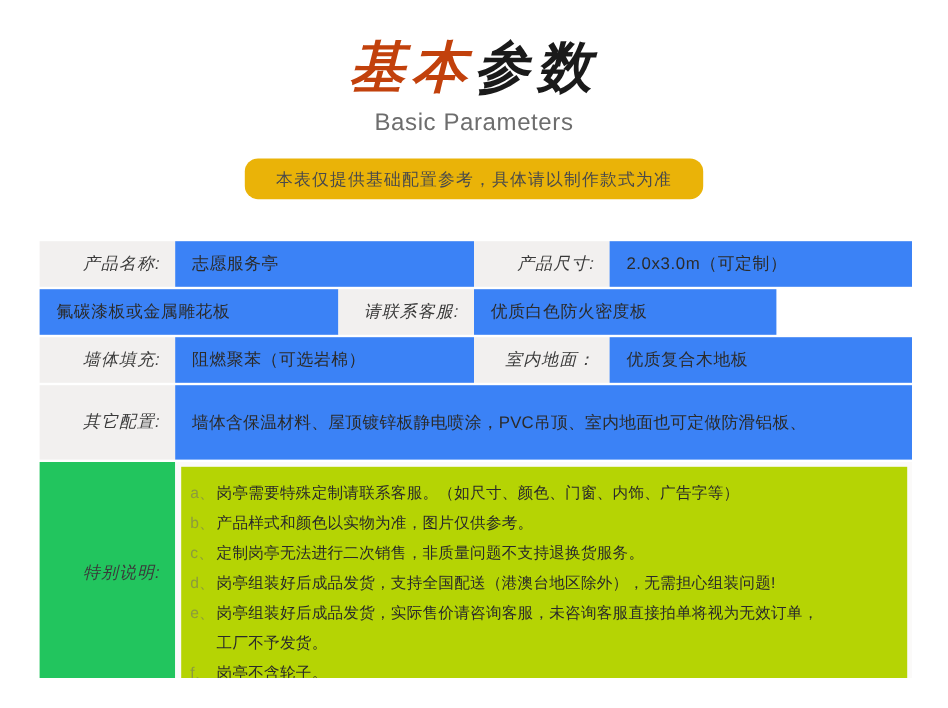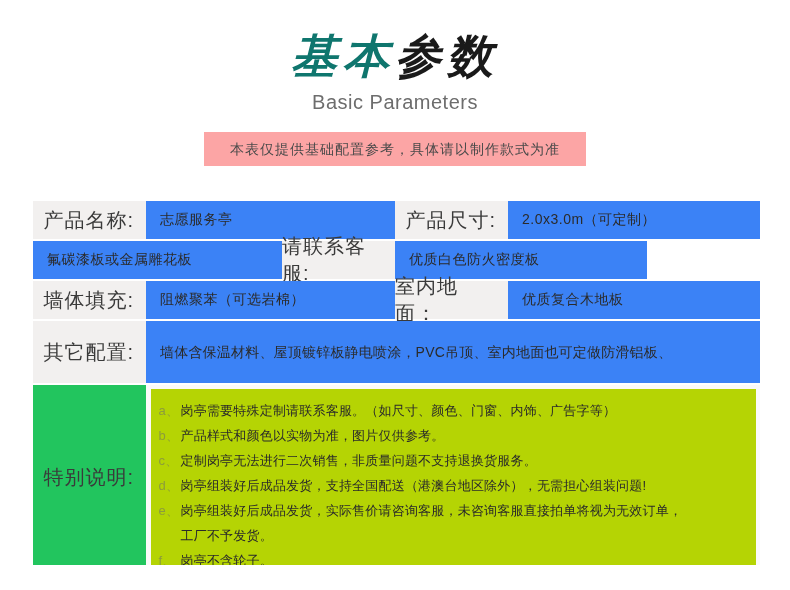--- a/index.html
+++ b/index.html
@@ -24,75 +24,77 @@
   .title-cn {
     font-family: "Liberation Serif", "DejaVu Serif", serif;
     font-size: 46px;
     line-height: 58px;
     font-weight: 700;
     font-style: italic;
     letter-spacing: 6px;
     white-space: nowrap;
   }
   .title-cn .seg-red {
-    color: #0f766e;
+    color: #c2410c;
   }
   .title-cn .seg-dark {
     color: #1a1a1a;
   }
   .title-en {
     margin-top: 4px;
     font-size: 20px;
     line-height: 24px;
     color: #6d6d6d;
     letter-spacing: 0.5px;
     font-weight: 300;
   }
 
   
   .banner-wrap {
     margin-top: 18px;
     display: flex;
     justify-content: center;
   }
   .banner {
-    background: #fca5a5;
+    background: #eab308;
     color: #4a4a4a;
     font-size: 14px;
     line-height: 26px;
     padding: 4px 26px;
     letter-spacing: 1px;
     white-space: nowrap;
+    border-radius: 11px;
   }
 
   
   .table-wrap {
     position: absolute;
     left: 33px;
     top: 201px;
     width: 727px;
   }
   .row {
     display: flex;
     width: 100%;
     border-bottom: 2px solid #ffffff;
   }
   .row:last-child { border-bottom: none; }
 
   .cell-label {
     background: #f2f0ef;
     color: #3a3a3a;
-    font-size: 20px;
+    font-size: 14px;
     letter-spacing: 1px;
     display: flex;
     align-items: center;
     justify-content: flex-end;
     padding-right: 12px;
     box-sizing: border-box;
     flex: 0 0 auto;
+    font-style: italic;
   }
   .cell-value {
     background: #3b82f6;
     color: #2b2b2b;
     font-size: 14px;
     letter-spacing: 0.5px;
     display: flex;
     align-items: center;
     padding-left: 14px;
     box-sizing: border-box;

